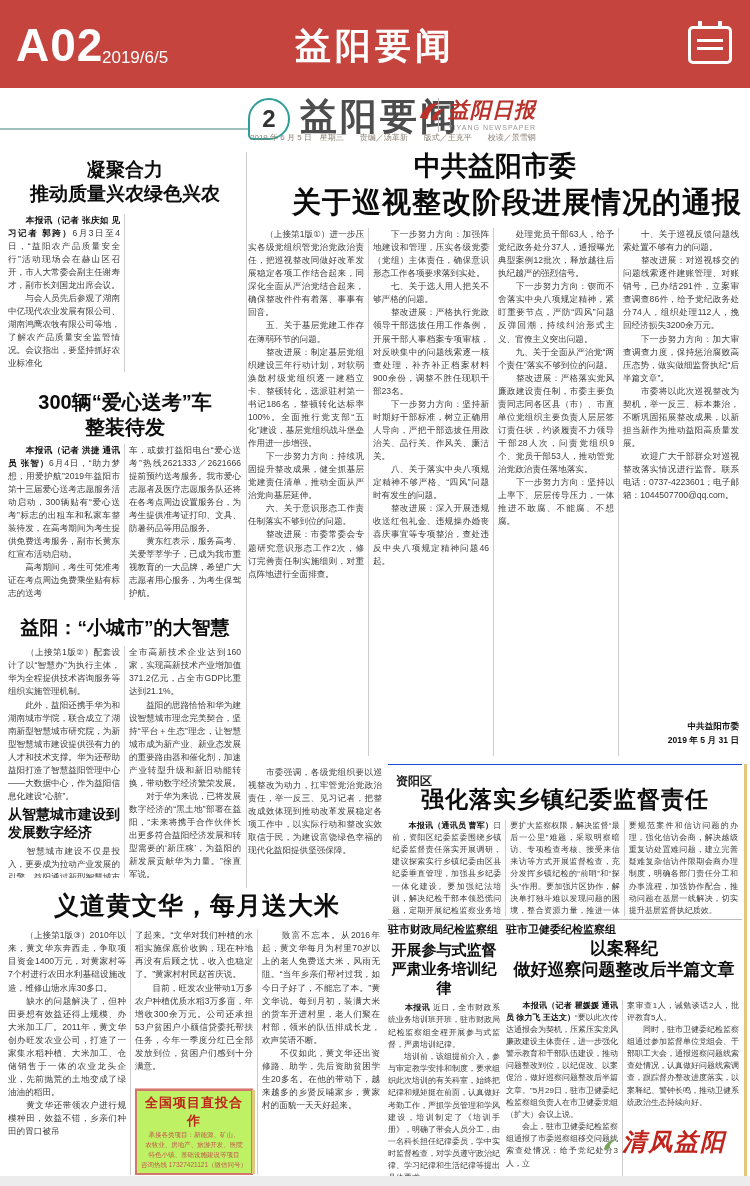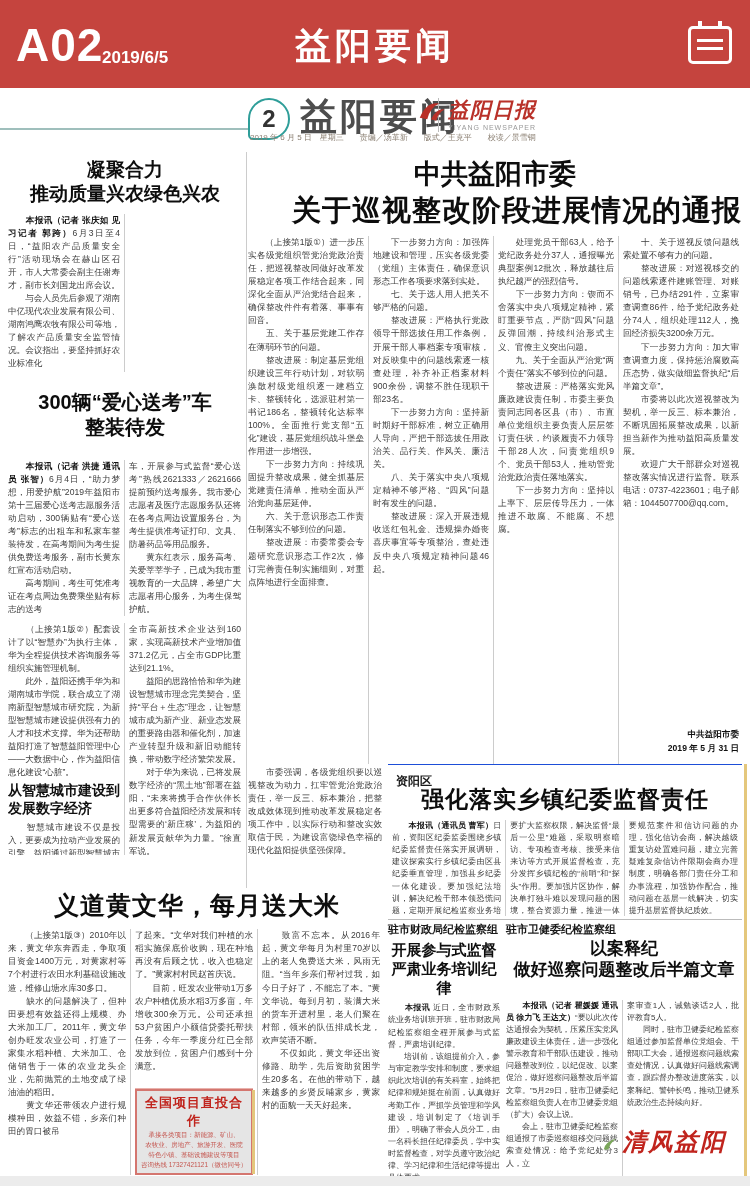--- a/index.html
+++ b/index.html
@@ -1,21 +1,21 @@
 <!DOCTYPE html>
 <html><head>
 <meta charset="utf-8">
 <style>
   html,body{margin:0;padding:0;background:#fff;}
   #page{position:relative;width:750px;height:1186px;background:#fff;overflow:hidden;
         font-family:"Liberation Sans","DejaVu Sans",sans-serif;color:#333;}
   
   .appbar{position:absolute;left:0;top:0;width:750px;height:88px;background:#c5443e;color:#fff;}
   .page-no{position:absolute;left:16px;top:18px;font-size:46px;font-weight:bold;letter-spacing:1px;}
-  .page-date{position:absolute;left:102px;top:48px;font-size:17px;font-weight:bold;}
+  .page-date{position:absolute;left:102px;top:48px;font-size:17px;font-weight:normal;}
   .appbar-title{position:absolute;left:0;right:0;top:22px;text-align:center;font-size:36px;font-weight:bold;letter-spacing:4px;}
   .cal{position:absolute;right:18px;top:26px;width:38px;height:32px;border:3px solid #fff;border-radius:5px;}
   .cal:before,.cal:after{content:"";position:absolute;top:-8px;width:4px;height:8px;background:#fff;}
   .cal:before{left:7px;} .cal:after{right:7px;}
   .cal i{position:absolute;left:6px;right:6px;height:3px;background:#fff;}
   .cal i.l1{top:10px;} .cal i.l2{top:18px;}
   
   .masthead{position:absolute;left:0;top:90px;width:750px;height:58px;}
   .mh-rule{position:absolute;left:0;top:38px;width:262px;height:2px;background:#9fbfbc;}
   .mh-circle{position:absolute;left:248px;top:8px;width:38px;height:38px;border:2px solid #2f9e99;border-radius:50% 50% 50% 12%;
@@ -36,30 +36,30 @@
   .byline{font-weight:bold;color:#111;}
   .vline{background:#ccc;width:1px;}
   .kicker{font-weight:bold;color:#1a1a1a;}
   
   .blockL{position:absolute;left:8px;top:152px;width:234px;height:736px;border-right:1px solid #ccc;padding-right:4px;}
   .artA-t{font-size:19px;margin-top:6px;}
   .artB-t{font-size:20px;margin-top:18px;}
   .artC-t{font-size:19px;margin-top:16px;}
   .subhead{font-weight:bold;color:#111;font-size:14px;margin:3px 0;}
   
-  .blockM{position:absolute;left:248px;top:158px;width:494px;height:612px;}
+  .blockM{position:absolute;left:248px;top:150px;width:494px;height:612px;}
   .tb-t1{font-size:27px;} .tb-t2{font-size:29px;letter-spacing:1px;padding-left:44px;}
   .tb-cols{margin-top:8px;height:528px;}
   .tb-col{width:116px;height:100%;}
   .sign{text-align:right;font-weight:bold;color:#111;margin-top:4px;}
   .blockM2{position:absolute;left:248px;top:766px;width:134px;height:122px;}
   
   .blockD{position:absolute;left:8px;top:890px;width:378px;height:284px;}
   .artD-t{font-size:25px;letter-spacing:1px;}
-  .adbox{border:2px solid #d4766f;outline:1px solid #e8b2ad;margin-top:5px;padding:3px 2px;text-align:center;background:#e5e5e5;}
+  .adbox{border:2px solid #d4766f;outline:1px solid #e8b2ad;margin-top:5px;padding:3px 2px;text-align:center;background:#bef264;}
   .ad-title{color:#c0241d;font-weight:bold;font-size:13px;letter-spacing:1px;}
   .ad-line{color:#c4554e;font-size:6.5px;line-height:1.5;}
   .ad-phone{color:#c4554e;font-size:6.5px;margin-top:2px;}
   .tanstrip{position:absolute;background:#e4c77c;}
   
   .blockR1{position:absolute;left:388px;top:764px;width:354px;height:154px;border-top:1px solid #1d4ed8;border-bottom:1px solid #bbb;}
   .r1-kicker{position:absolute;left:8px;top:8px;font-size:12px;}
   .artR1-t{font-size:23px;margin-top:20px;letter-spacing:1px;}
   .r1-cols{margin-top:6px;height:96px;padding:0 4px;}
   .blockR2{position:absolute;left:388px;top:922px;width:112px;height:252px;}
@@ -115,29 +115,30 @@
         <div class="coltext" style="width:112px;"><b class="byline">　　本报讯（记者 张庆如 见习记者 郭跨）</b><span>6月3日至4日，“益阳农产品质量安全行”活动现场会在赫山区召开，市人大常委会副主任谢寿才，副市长刘国龙出席会议。
 　　与会人员先后参观了湖南中亿现代农业发展有限公司、湖南鸿鹰农牧有限公司等地，了解农产品质量安全监管情况。会议指出，要坚持抓好农业标准化</span></div>
         <div class="vline" style="margin:0 4px;"></div>
       </div>
     </div>
     <div>
       <div class="art-title artB-t">
         <div>300辆“爱心送考”车</div>
           <div>整装待发</div>
       </div>
-      <div class="cols" style="margin-top:20px;height:156px;">
+      <div class="cols" style="margin-top:4px;height:156px;">
         <div class="coltext" style="width:112px;"><b class="byline">　　本报讯（记者 洪捷 通讯员 张智）</b><span>6月4日，“助力梦想，用爱护航”2019年益阳市第十三届爱心送考志愿服务活动启动，300辆贴有“爱心送考”标志的出租车和私家车整装待发，在高考期间为考生提供免费送考服务，副市长黄东红宣布活动启动。
 　　高考期间，考生可凭准考证在考点周边免费乘坐贴有标志的送考</span></div>
         <div class="vline" style="margin:0 4px;"></div>
-        <div class="coltext" style="width:112px;">车，开展参与式监督“爱心送考”热线2621333／2621666提前预约送考服务。我市爱心志愿者及医疗志愿服务队还将在各考点周边设置服务台，为考生提供准考证打印、文具、防暑药品等用品服务。
+        <div class="coltext" style="width:112px;">车，或拨打益阳电台“爱心送考”热线2621333／2621666提前预约送考服务。我市爱心志愿者及医疗志愿服务队还将在各考点周边设置服务台，为考生提供准考证打印、文具、防暑药品等用品服务。
 　　黄东红表示，服务高考、关爱莘莘学子，已成为我市重视教育的一大品牌，希望广大志愿者用心服务，为考生保驾护航。</div>
       </div>
     </div>
     <div>
+      <div class="art-title artC-t">益阳：“小城市”的大智慧</div>
       <div class="cols" style="margin-top:7px;height:232px;">
         <div style="width:112px;overflow:hidden;">
           <div class="coltext">　　（上接第1版②）配套设计了以“智慧办”为执行主体，华为全程提供技术咨询服务等组织实施管理机制。
 　　此外，益阳还携手华为和湖南城市学院，联合成立了湖南新型智慧城市研究院，为新型智慧城市建设提供强有力的人才和技术支撑。华为还帮助益阳打造了智慧益阳管理中心——大数据中心，作为益阳信息化建设“心脏”。</div>
           <div class="subhead">从智慧城市建设到发展数字经济</div>
           <div class="coltext">　　智慧城市建设不仅是投入，更要成为拉动产业发展的引擎，益阳通过新型智慧城市建设打开了发展数字经济的突破口。
 　　在推进中，益阳坚持“以市场换产业”的发展思路，积极引进数字经济产业项目，促进新旧动能转换。目前，益阳的数字经济企业群初具规模，2018年，</div>
         </div>
         <div class="vline" style="margin:0 4px;"></div>
         <div class="coltext" style="width:112px;">全市高新技术企业达到160家，实现高新技术产业增加值371.2亿元，占全市GDP比重达到21.1%。
@@ -177,21 +178,21 @@
 　　整改进展：对巡视移交的问题线索逐件建账管理、对账销号，已办结291件，立案审查调查86件，给予党纪政务处分74人，组织处理112人，挽回经济损失3200余万元。
 　　下一步努力方向：加大审查调查力度，保持惩治腐败高压态势，做实做细监督执纪“后半篇文章”。
 　　市委将以此次巡视整改为契机，举一反三、标本兼治，不断巩固拓展整改成果，以新担当新作为推动益阳高质量发展。
 　　欢迎广大干部群众对巡视整改落实情况进行监督。联系电话：0737-4223601；电子邮箱：1044507700@qq.com。</div>
         <div class="sign coltext" style="white-space:normal;">中共益阳市委</div>
         <div class="sign coltext" style="white-space:normal;margin-top:1px;">2019 年 5 月 31 日</div>
       </div>
     </div>
   </div>
 
-  <div class="blockM2 coltext">　　市委强调，各级党组织要以巡视整改为动力，扛牢管党治党政治责任，举一反三、标本兼治，把整改成效体现到推动改革发展稳定各项工作中，以实际行动和整改实效取信于民，为建设富饶绿色幸福的现代化益阳提供坚强保障。</div>
+  <div class="blockM2 coltext">　　市委强调，各级党组织要以巡视整改为动力，扛牢管党治党政治责任，举一反三、见习记者，把整改成效体现到推动改革发展稳定各项工作中，以实际行动和整改实效取信于民，为建设富饶绿色幸福的现代化益阳提供坚强保障。</div>
 
   <div class="blockD">
     <div class="art-title artD-t">义道黄文华，每月送大米</div>
     <div class="cols" style="margin-top:8px;height:246px;">
       <div class="coltext" style="width:118px;">　　（上接第1版③）2010年以来，黄文华东奔西走，争取项目资金1400万元，对黄家村等7个村进行农田水利基础设施改造，维修山塘水库30多口。
 　　缺水的问题解决了，但种田要想有效益还得上规模、办大米加工厂。2011年，黄文华创办旺发农业公司，打造了一家集水稻种植、大米加工、仓储销售于一体的农业龙头企业，先前抛荒的土地变成了绿油油的稻田。
 　　黄文华还带领农户进行规模种田，效益不错，乡亲们种田的胃口被吊</div>
       <div class="vline" style="margin:0 4px;"></div>
       <div style="width:118px;overflow:hidden;display:flex;flex-direction:column;">
         <div class="coltext" style="flex:1;">了起来。“文华对我们种植的水稻实施保底价收购，现在种地再没有后顾之忧，收入也稳定了。”黄家村村民赵首庆说。

